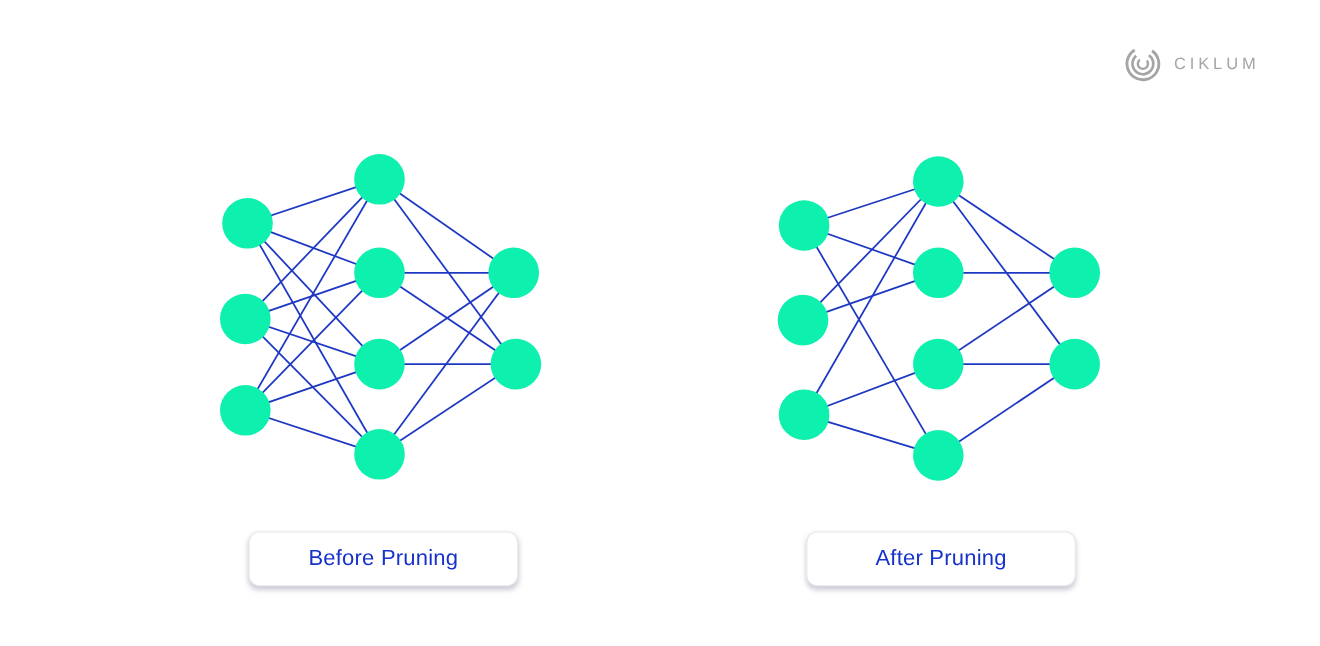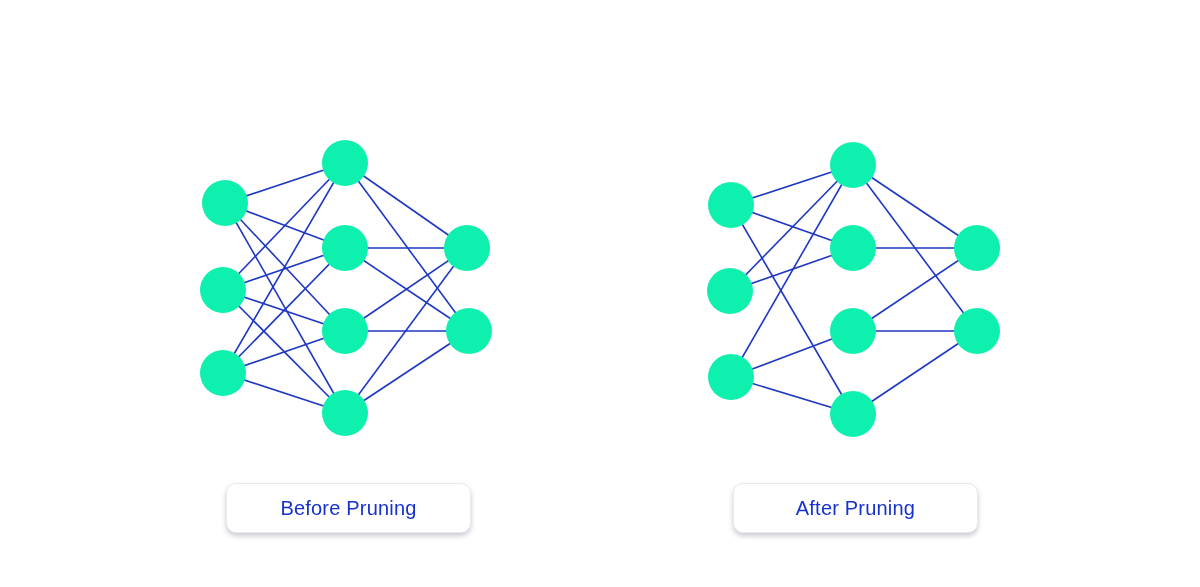--- a/index.html
+++ b/index.html
@@ -78,14 +78,24 @@
         <circle cx="853" cy="414" r="23" fill="#0ef0ae"></circle>
         <circle cx="977" cy="248" r="23" fill="#0ef0ae"></circle>
         <circle cx="977" cy="331" r="23" fill="#0ef0ae"></circle>
       </g>
     </svg>
 
   <div id="label-before" class="net-label" style="color: rgb(22, 50, 202); background: rgb(255, 255, 255); border-color: rgb(233, 233, 239);">Before Pruning</div>
 
   <div id="label-after" class="net-label" style="color: rgb(22, 50, 202); background: rgb(255, 255, 255); border-color: rgb(233, 233, 239);">After Pruning</div>
 
+  <div id="logo">
+    <svg width="36" height="36" viewBox="-18 -18 36 36">
+      <g fill="none" stroke="#a5a5a6">
+        <circle r="14.5" stroke-width="2.6" stroke-dasharray="74 17.1" transform="rotate(-55)"></circle>
+        <circle r="9.5" stroke-width="2.4" stroke-dasharray="47 12.7" transform="rotate(-55)"></circle>
+        <circle r="4.6" stroke-width="2.2" stroke-dasharray="21.5 7.4" transform="rotate(-40)"></circle>
+      </g>
+    </svg>
+    <span class="logo-text" style="color: rgb(165, 165, 166);">CIKLUM</span>
+  </div>
 
 </div>
 
 </body></html>

